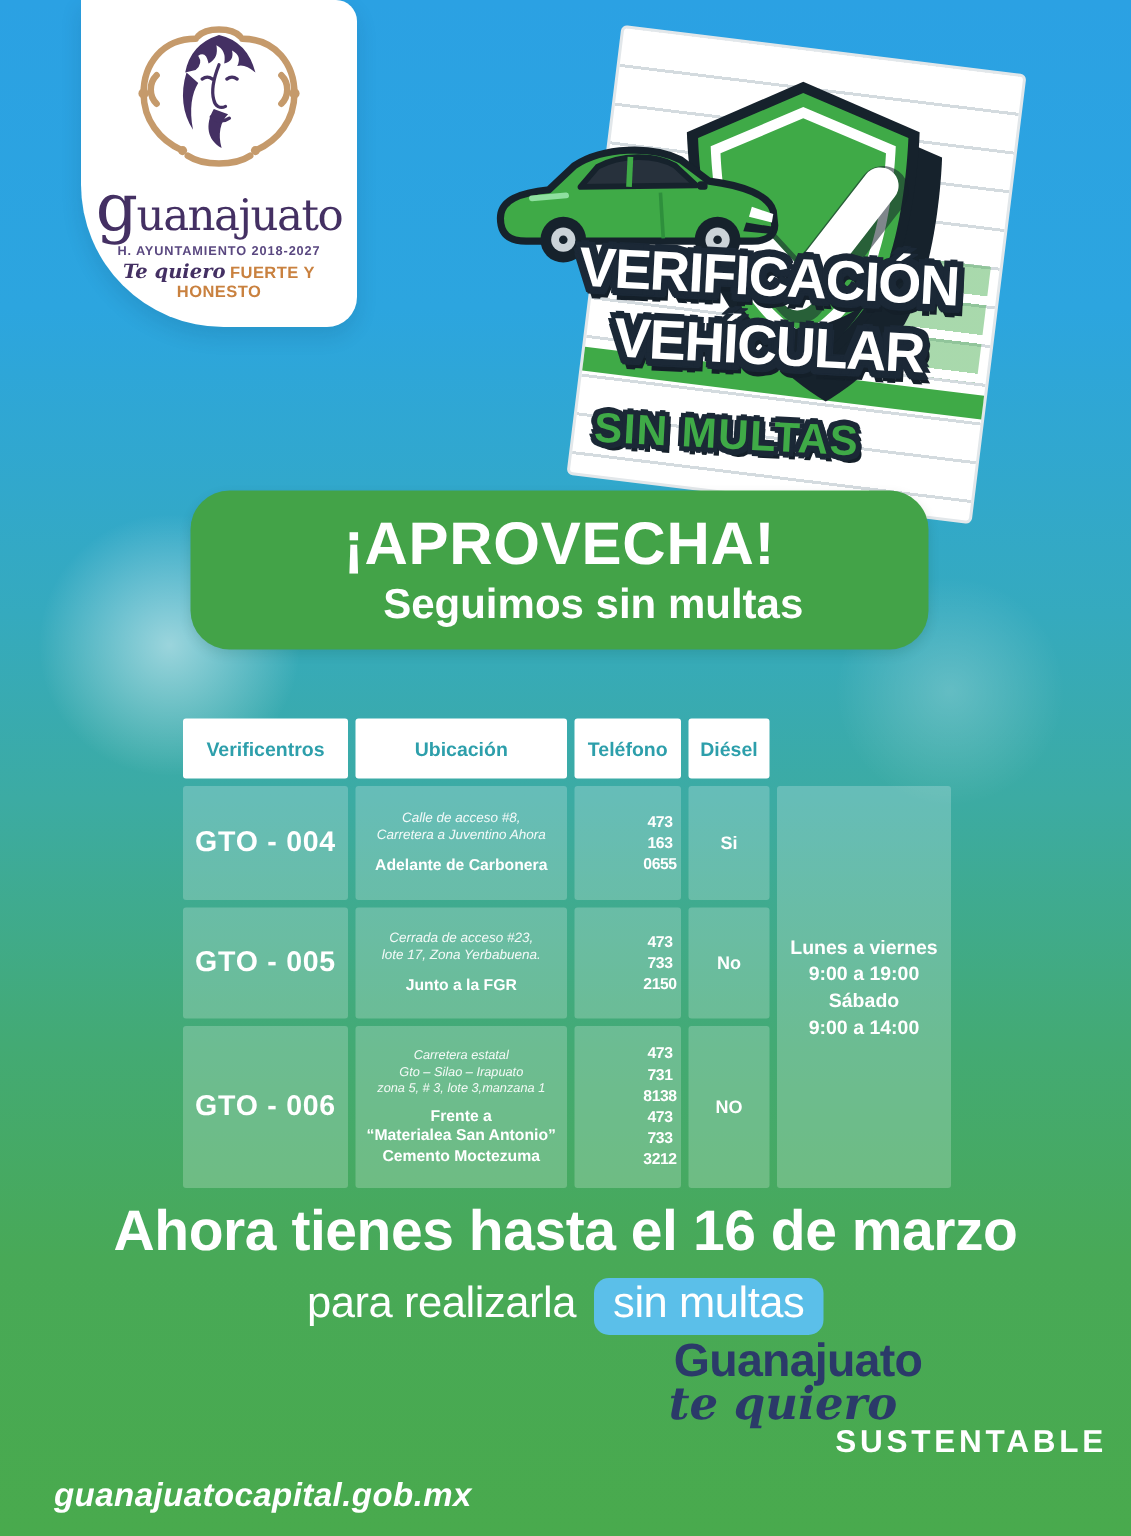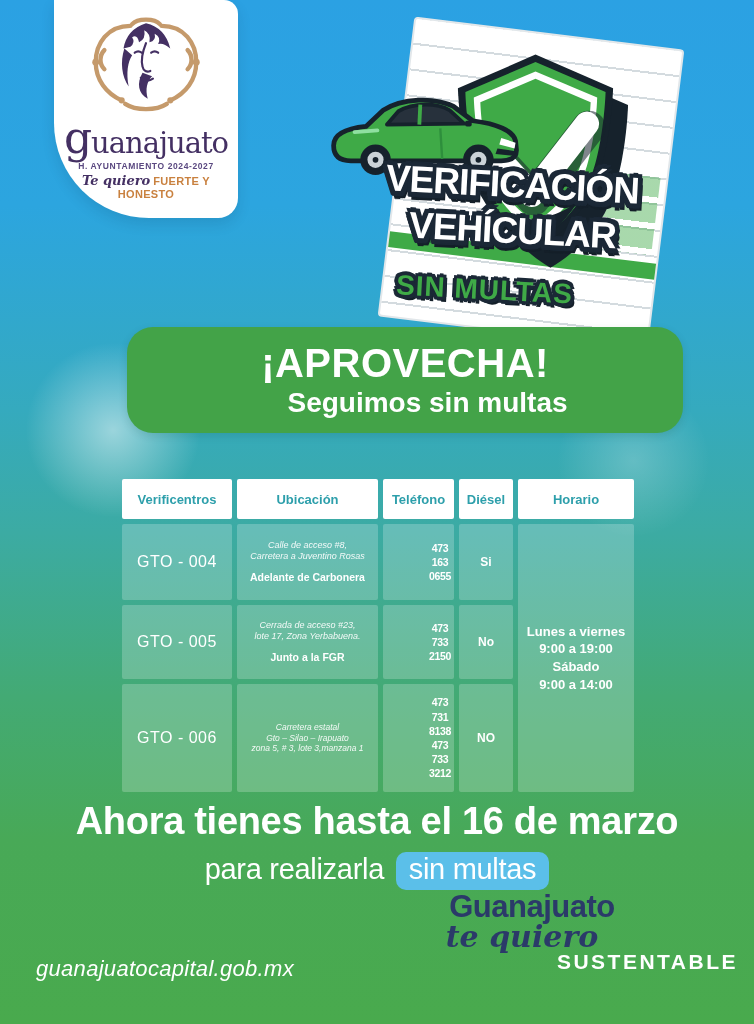--- a/index.html
+++ b/index.html
@@ -33,53 +33,53 @@
     text-shadow:-4px -4px 0 #1B2836,4px -4px 0 #1B2836,-4px 4px 0 #1B2836,4px 4px 0 #1B2836,
       -5px 0 0 #1B2836,5px 0 0 #1B2836,0 -5px 0 #1B2836,0 5px 0 #1B2836,
       -3px 5px 0 #1B2836,3px 5px 0 #1B2836,5px 7px 0 #141F29,0 8px 0 #141F29;}
   .t1{top:142px;font-size:37px;}
   .t2{top:188px;font-size:37px;}
   .badge-text{position:absolute;left:52px;top:252px;width:285px;text-align:center;
     font-size:28px;font-weight:bold;color:#3FAA47;letter-spacing:1px;transform:rotate(3deg);
     text-shadow:-3px -3px 0 #1B2836,3px -3px 0 #1B2836,-3px 3px 0 #1B2836,3px 3px 0 #1B2836,
       -4px 0 0 #1B2836,4px 0 0 #1B2836,0 -4px 0 #1B2836,0 4px 0 #1B2836,4px 5px 0 #141F29;}
   
-  .banner{position:absolute;left:127px;top:327px;width:556px;height:106px;background:#43A348;
+  .banner{position:absolute;left:127px;top:327px;width:492px;height:106px;background:#43A348;
     border-radius:26px;text-align:center;color:#fff;box-shadow:0 3px 8px rgba(0,40,20,.12);}
   .banner-title{font-size:40px;font-weight:bold;margin-top:14px;letter-spacing:.5px;}
   .banner-sub{font-size:28px;font-weight:bold;margin-top:1px;padding-left:45px;}
   
   .vtable{position:absolute;left:122px;top:479px;width:512px;display:grid;
     grid-template-columns:110px 141px 71px 54px 1fr;grid-template-rows:40px 76px 74px 108px;gap:5px;}
   .cell{display:flex;flex-direction:column;align-items:center;justify-content:center;
     text-align:center;border-radius:2px;padding:2px;box-sizing:border-box;}
   .head{background:#fff;color:#2D9FAB;font-weight:bold;font-size:13px;grid-row:1;}
   .body{background:rgba(255,255,255,.22);color:#fff;}
   .c1{grid-column:1}.c2{grid-column:2}.c3{grid-column:3}.c4{grid-column:4}.c5{grid-column:5}
   .r1{grid-row:2}.r2{grid-row:3}.r3{grid-row:4}
   .sched{grid-column:5;grid-row:2 / span 3;font-weight:bold;font-size:13px;line-height:1.35;}
-  .center-id{font-weight:normal;font-size:16px;letter-spacing:.5px;}
+  .center-id{font-weight:bold;font-size:19px;letter-spacing:.5px;}
   .ml{white-space:pre-line;}
   .loc-detail{font-style:italic;font-size:9px;line-height:1.3;opacity:.92;}
   .loc-detail.sm{font-size:8.5px;line-height:1.25;}
   .loc-ref{font-weight:bold;font-size:10.5px;line-height:1.25;margin-top:8px;}
   .phone{font-weight:bold;font-size:10.5px;letter-spacing:-.3px;line-height:1.35;padding-left:45px;}
   .diesel{font-weight:bold;font-size:12px;}
   
   .headline{position:absolute;left:0;width:100%;top:800px;text-align:center;color:#fff;}
   .h-line1{font-size:38px;font-weight:bold;letter-spacing:-.3px;}
   .h-line2{font-size:29px;font-weight:normal;margin-top:9px;letter-spacing:-.3px;}
   .chip{display:inline-block;background:#5BBFE9;border-radius:10px;padding:1px 13px 4px;margin-left:4px;}
   
   .brand{position:absolute;right:16px;top:889px;width:320px;color:#2B3A69;}
   .brand-name{font-size:31px;font-weight:bold;text-align:center;padding-right:92px;letter-spacing:-.5px;}
   .brand-script{font-family:"DejaVu Serif",serif;font-style:italic;font-weight:bold;
     font-size:30px;text-align:center;padding-right:112px;margin-top:-6px;}
   .brand-word{color:#fff;font-weight:bold;font-size:21px;letter-spacing:2.5px;text-align:right;margin-top:-4px;}
-  .site-url{position:absolute;left:36px;top:956px;color:#fff;font-weight:normal;font-style:italic;font-size:22px;letter-spacing:.3px;}
+  .site-url{position:absolute;left:36px;top:984px;color:#fff;font-weight:bold;font-style:italic;font-size:22px;letter-spacing:.3px;}
 </style>
 </head>
 <body>
 
 <div class="poster">
 
   <div class="logo-card">
     <svg class="emblem" viewBox="0 0 140 120">
       <g fill="none" stroke="#C59A6B" stroke-width="5" stroke-linecap="round">
         <path d="M52,16 C26,16 12,36 12,58 C12,78 24,94 42,102"></path>
@@ -101,21 +101,21 @@
         <path d="M66,70 C59,82 61,94 72,100 C69,89 71,80 77,74 Z"></path>
       </g>
       <g fill="none" stroke="#443063" stroke-width="2.5" stroke-linecap="round">
         <path d="M70,36 C66,46 64,56 66,63 C67,68 71,70 75,68"></path>
         <path d="M57,47 Q61,44 65,47"></path>
         <path d="M76,47 Q80,44 84,47"></path>
         <path d="M64,76 C68,80 74,80 78,77"></path>
       </g>
     </svg>
     <div class="wordmark">guanajuato</div>
-    <div class="logo-sub">H. AYUNTAMIENTO 2024-2027</div>
+    <div class="logo-sub">H. AYUNTAMIENTO 2018-2027</div>
     <div class="logo-tag">
       <span class="script">Te quiero</span>
       <span class="strong">FUERTE Y HONESTO</span>
     </div>
   </div>
 
   <div class="title-art">
     <div class="paper">
       <div class="grn-rows"></div>
       <div class="grn-band"></div>
@@ -161,45 +161,47 @@
   <div class="banner">
     <div class="banner-title">¡APROVECHA!</div>
     <div class="banner-sub">Seguimos sin multas</div>
   </div>
 
   <div class="vtable">
     <div class="cell head c2">Ubicación</div>
     <div class="cell head c1">Verificentros</div>
     <div class="cell head c3">Teléfono</div>
     <div class="cell head c4">Diésel</div>
-    <div class="cell head c5">Horario</div>
 
     <div class="cell body c1 r1 center-id">GTO - 004</div>
     <div class="cell body c2 r1">
       <div class="loc-detail ml">Calle de acceso #8,
-Carretera a Juventino Rosas</div>
+Carretera a Juventino Ahora</div>
       <div class="loc-ref ml">Adelante de Carbonera</div>
     </div>
     <div class="cell body c3 r1 phone ml">473 163 0655</div>
     <div class="cell body c4 r1 diesel">Si</div>
 
     <div class="cell body c1 r2 center-id">GTO - 005</div>
     <div class="cell body c2 r2">
       <div class="loc-detail ml">Cerrada de acceso #23,
 lote 17, Zona Yerbabuena.</div>
       <div class="loc-ref ml">Junto a la FGR</div>
     </div>
     <div class="cell body c3 r2 phone ml">473 733 2150</div>
     <div class="cell body c4 r2 diesel">No</div>
 
     <div class="cell body c1 r3 center-id">GTO - 006</div>
     <div class="cell body c2 r3">
       <div class="loc-detail sm ml">Carretera estatal
 Gto – Silao – Irapuato
 zona 5, # 3, lote 3,manzana 1</div>
+      <div class="loc-ref ml">Frente a
+“Materialea San Antonio”
+Cemento Moctezuma</div>
     </div>
     <div class="cell body c3 r3 phone ml">473 731 8138
 473 733 3212</div>
     <div class="cell body c4 r3 diesel">NO</div>
 
     <div class="cell body sched ml">Lunes a viernes
 9:00 a 19:00
 Sábado
 9:00 a 14:00</div>
   </div>

